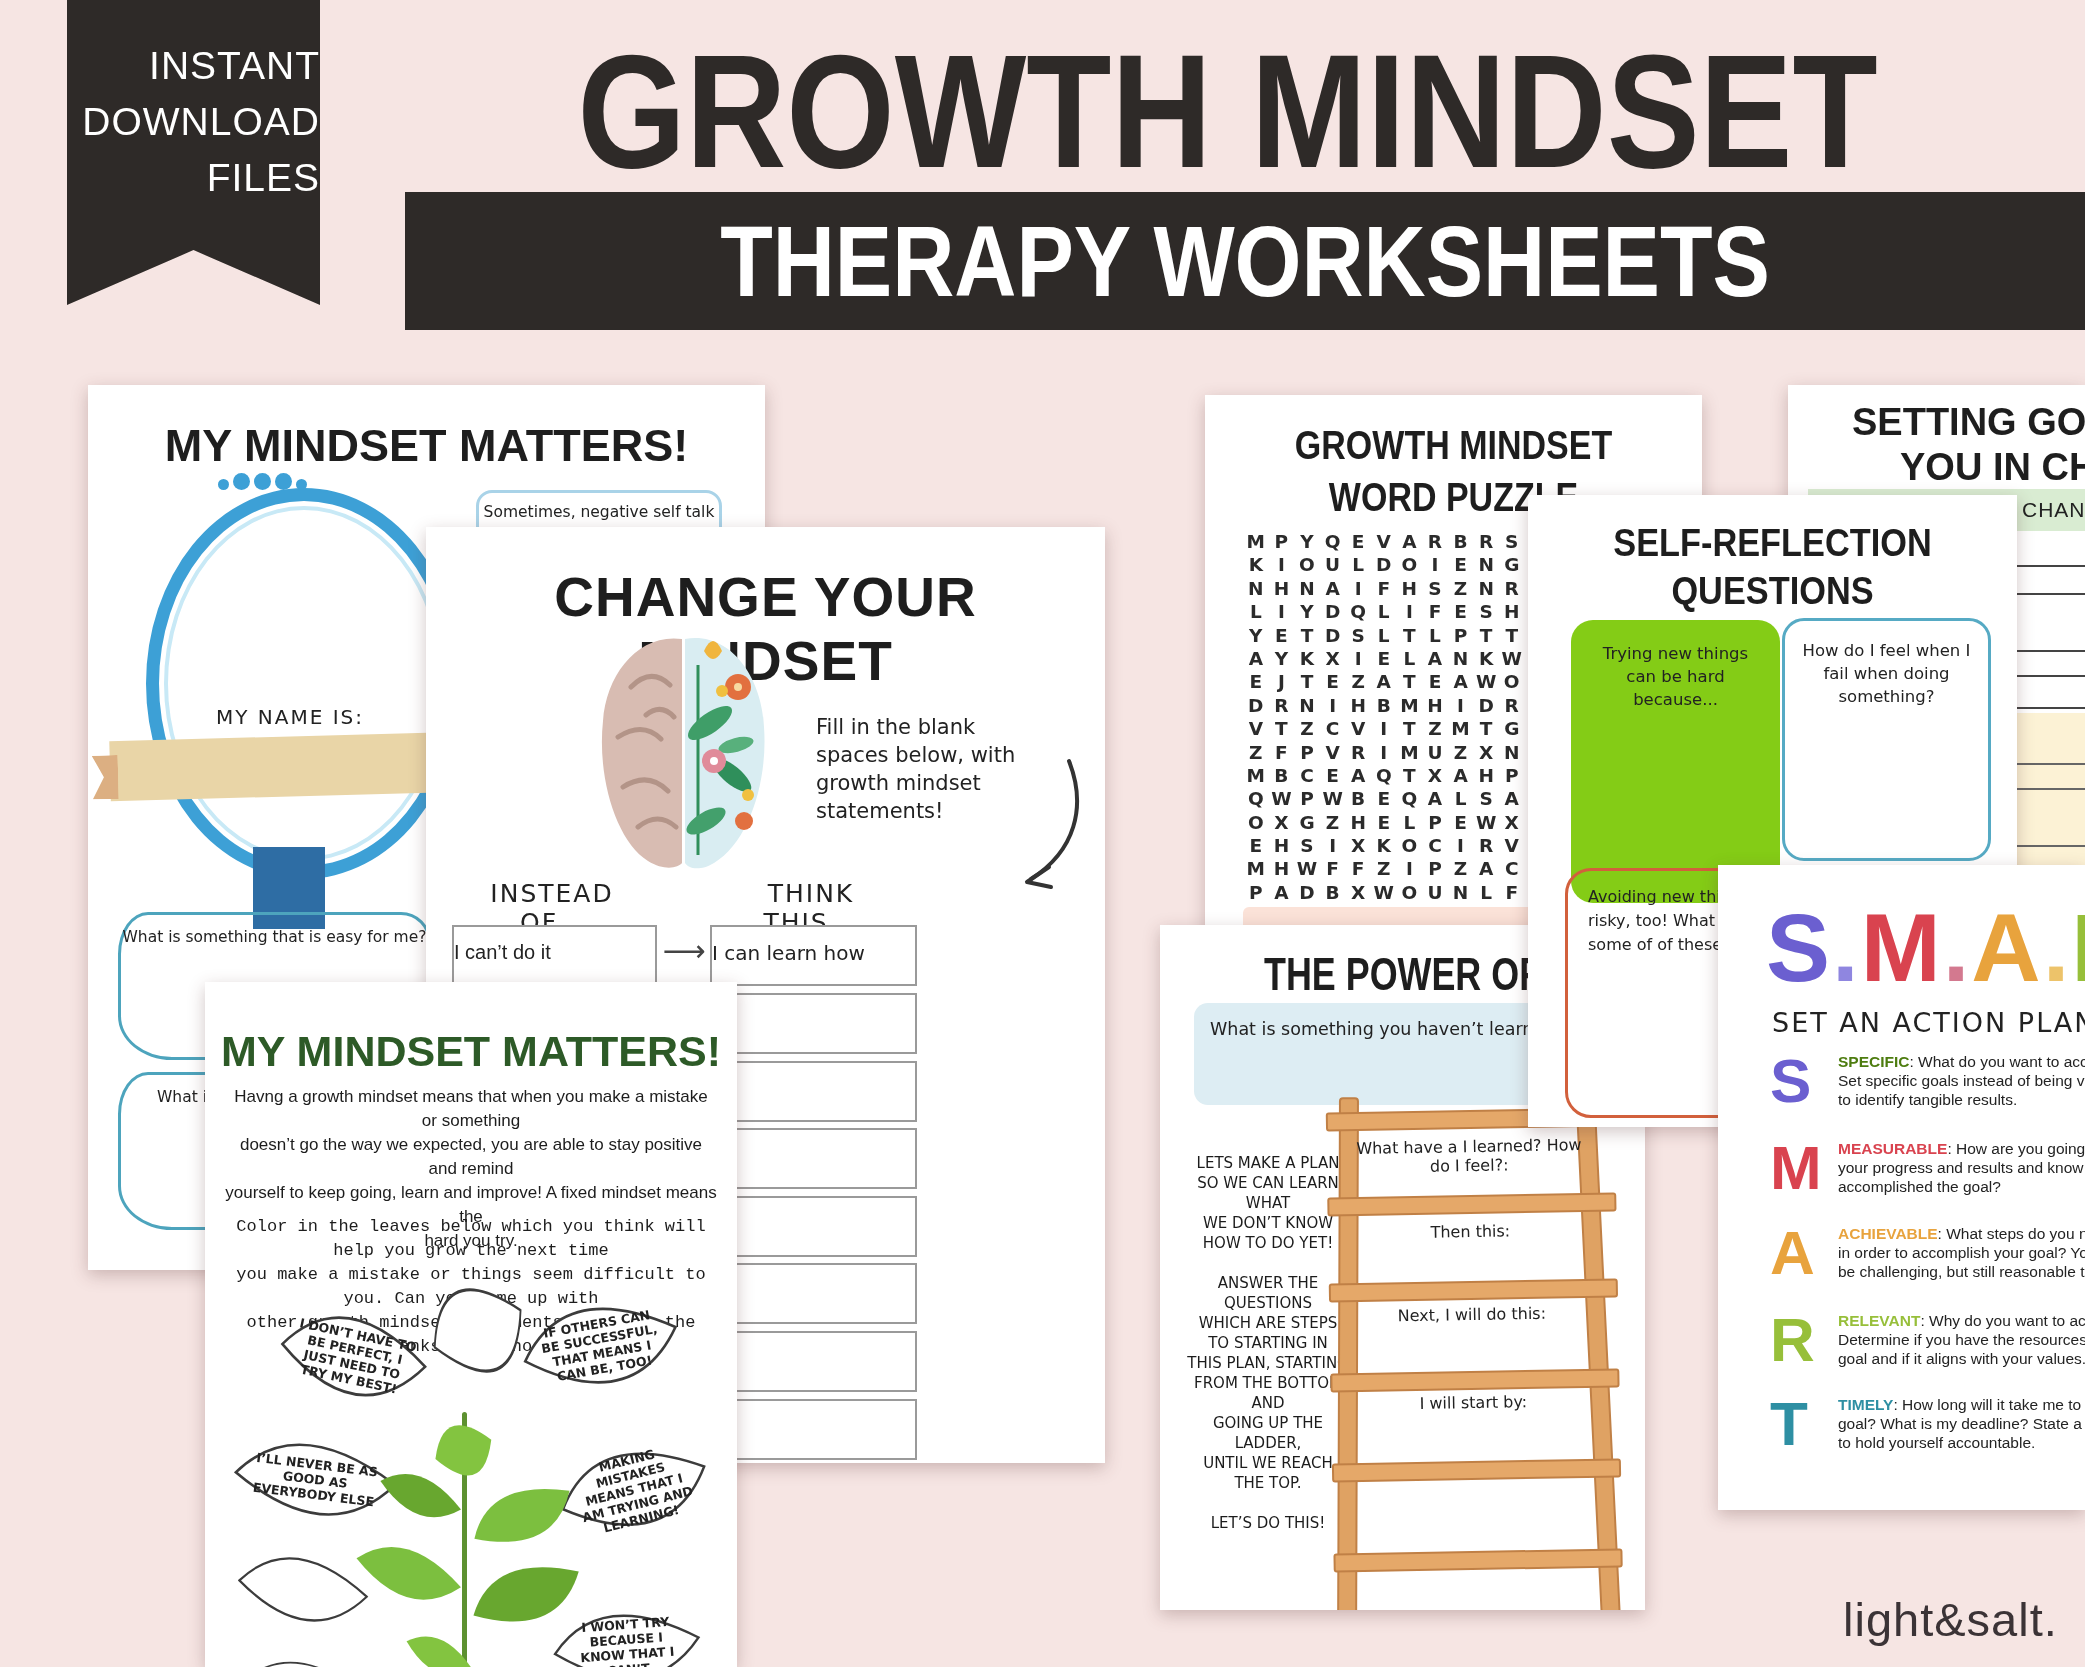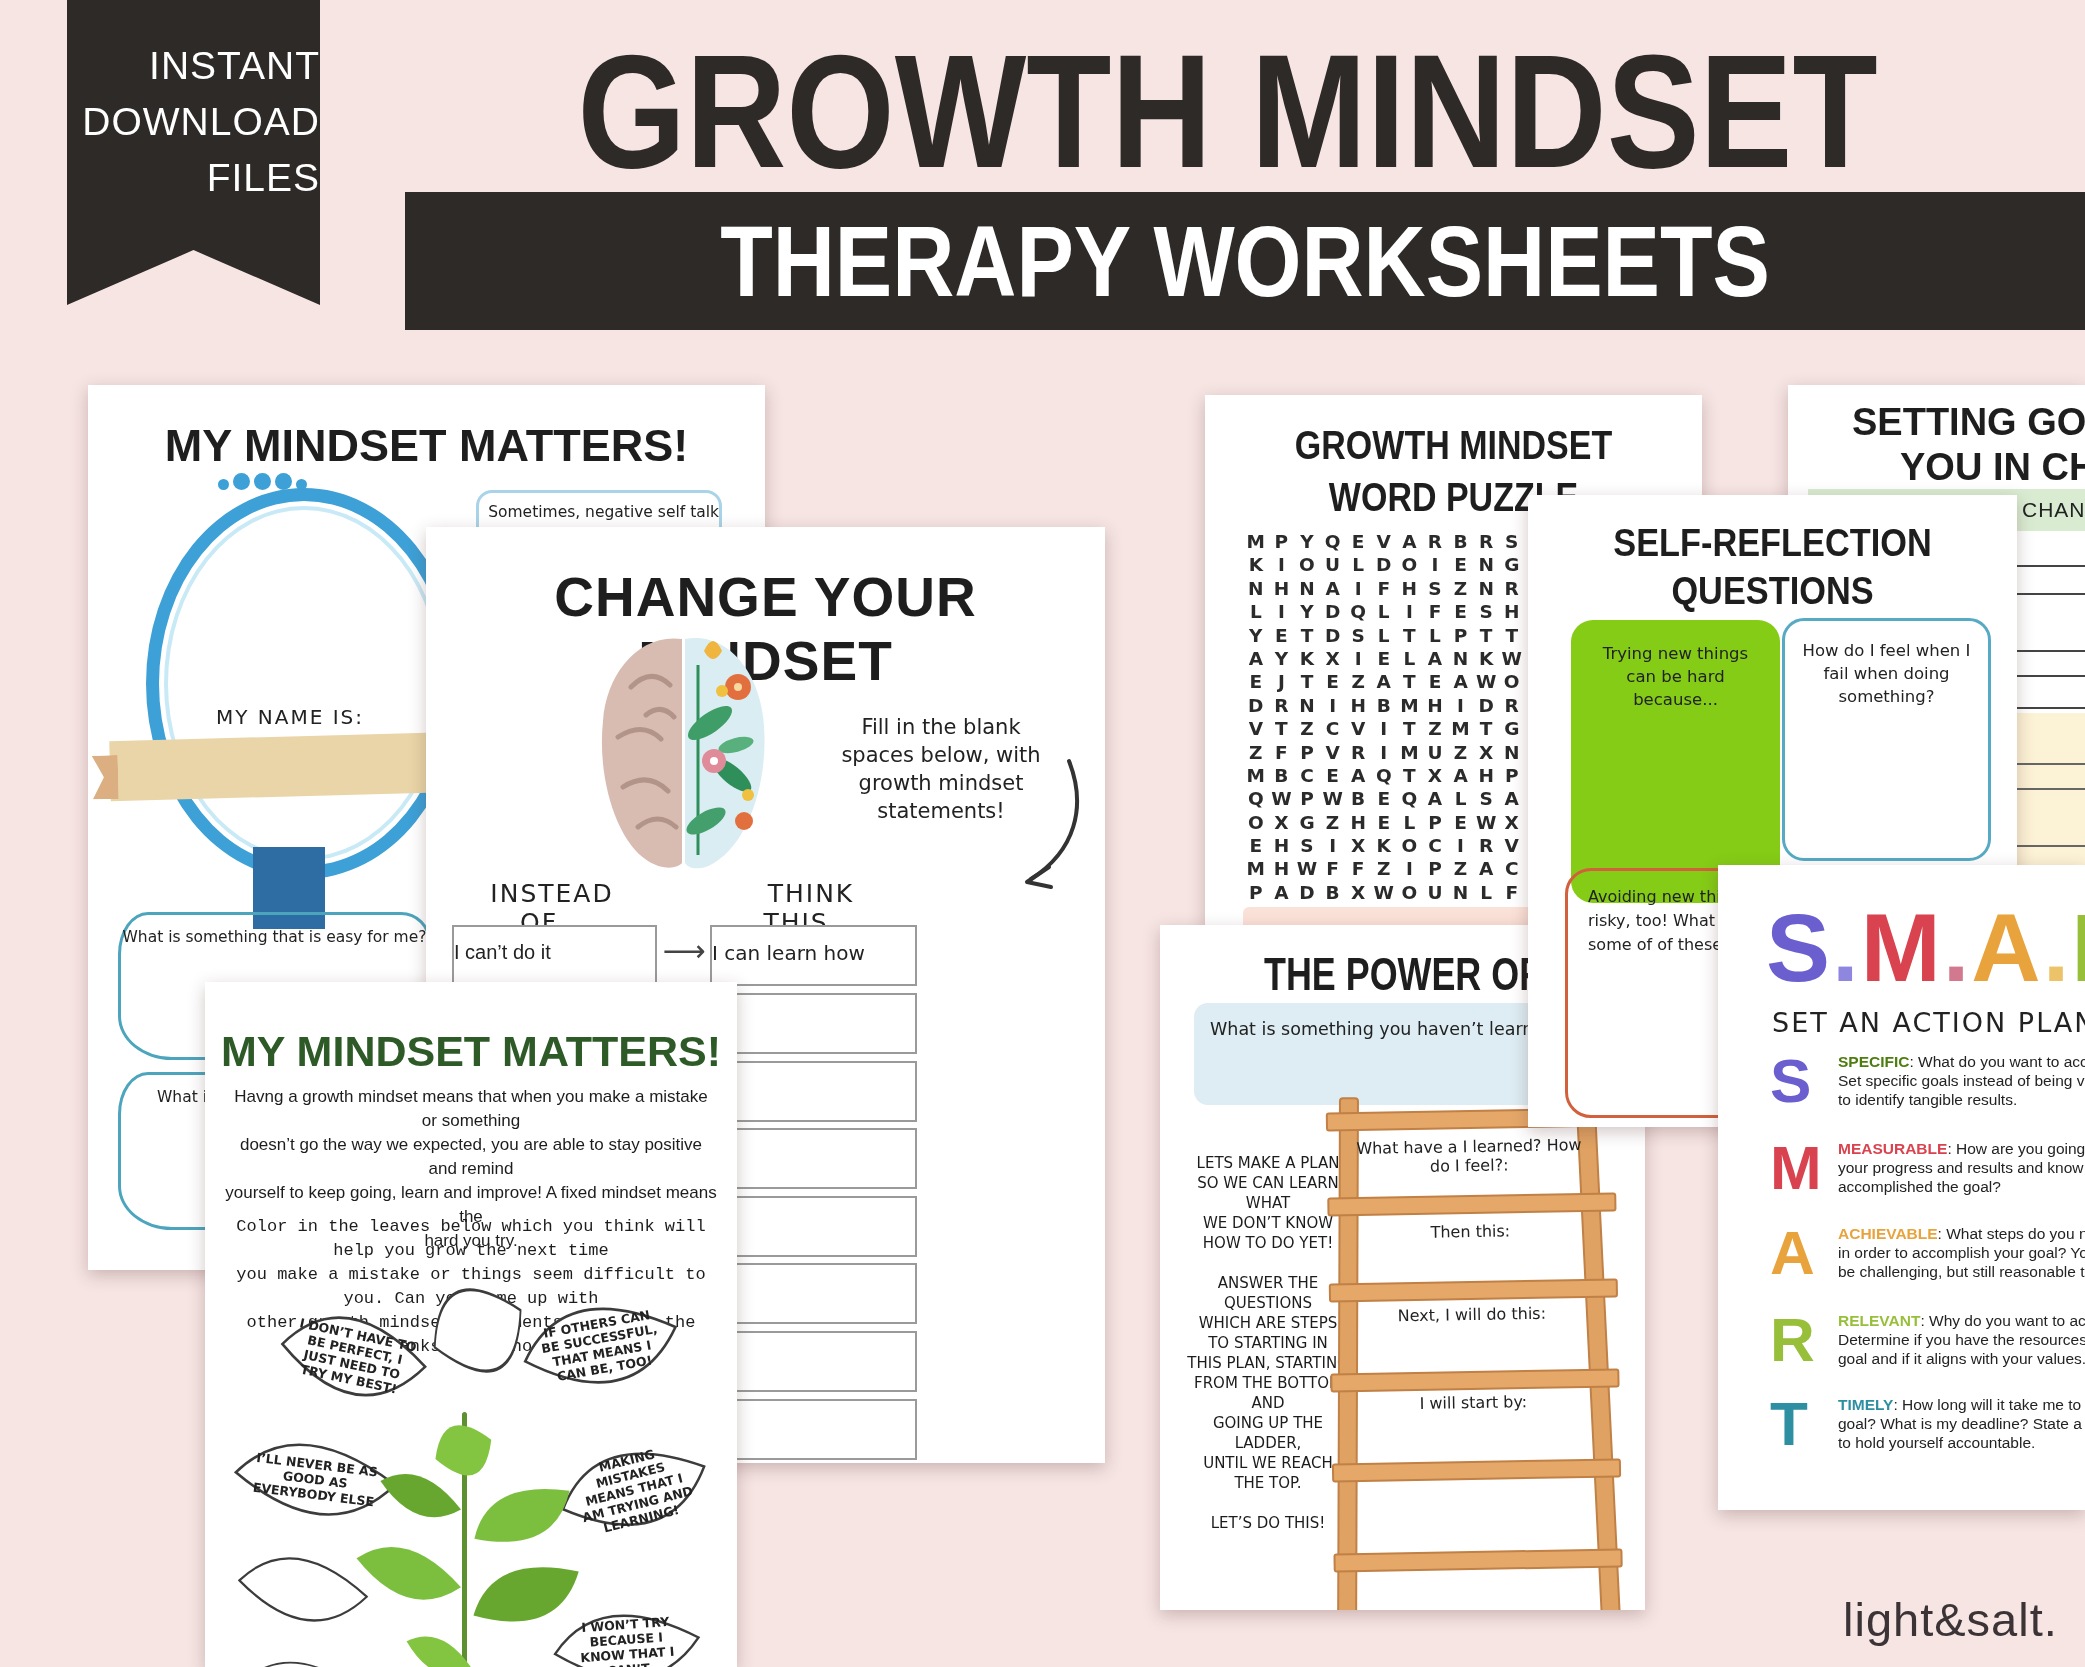--- a/index.html
+++ b/index.html
@@ -20,40 +20,40 @@
           line-height:138px;white-space:nowrap;transform:scaleX(.86);transform-origin:center;}
   .logo{left:1843px;top:1592px;font-size:47px;color:#3b3336;letter-spacing:1px;}
 
   .hand{font-family:"DejaVu Sans",sans-serif;}
   .chunk{font-weight:700;color:#1e1e1e;}
 
   
   #p-mirror{left:88px;top:385px;width:677px;height:885px;z-index:1;}
   #p-mirror .title{position:absolute;top:35px;left:0;width:100%;text-align:center;font-size:45px;}
   .bubble{position:absolute;left:388px;top:105px;width:240px;height:90px;border:3px solid #a9d3e8;border-radius:16px;}
-  .bubble div{margin-top:10px;text-align:right;font-size:15.5px;}
+  .bubble div{margin-top:10px;text-align:center;font-size:15.5px;}
   .mirror{position:absolute;left:58px;top:103px;width:290px;height:365px;border:13px solid #3da0d6;border-radius:50%;}
   .mirror-inner{position:absolute;left:5px;top:5px;right:5px;bottom:5px;border:4px solid #c8e9f6;border-radius:50%;}
   .ornament{position:absolute;left:130px;top:88px;display:flex;gap:4px;align-items:flex-end;z-index:2;}
   .ornament i{display:block;background:#3da0d6;border-radius:50%;}
   .orn-s{width:11px;height:11px;} .orn-b{width:17px;height:17px;}
   .stand{position:absolute;left:165px;top:462px;width:72px;height:82px;background:#2e6da4;}
   .banner{position:absolute;left:22px;top:352px;width:318px;height:60px;background:#e9d5a7;transform:rotate(-1.5deg);z-index:3;}
   .banner::before{content:"";position:absolute;left:-18px;top:14px;width:26px;height:44px;background:#dcaf82;
           clip-path:polygon(0 0,100% 0,100% 100%,0 100%,45% 50%);}
   .name-label{position:absolute;left:128px;top:320px;font-size:20px;letter-spacing:2px;z-index:4;}
   .qbox{position:absolute;left:30px;width:307px;border:3px solid #4da4bd;border-radius:30px 30px 36px 54px / 42px 30px 30px 44px;}
   #qbox1{top:527px;height:142px;} #qbox2{top:687px;height:152px;}
   .qbox div{margin-top:13px;text-align:center;font-size:15.5px;}
   #qbox2 div{text-align:left;margin-left:36px;}
 
   
   #p-change{left:426px;top:527px;width:679px;height:936px;z-index:2;}
   #p-change .title{position:absolute;top:38px;left:0;width:100%;text-align:center;font-size:55px;letter-spacing:1px;}
-  #cm-instr{position:absolute;left:390px;top:186px;width:250px;text-align:center;font-size:21px;line-height:28px;}
+  #cm-instr{position:absolute;left:390px;top:186px;width:250px;font-size:21px;line-height:28px;}
   #cm-arrow-curve{position:absolute;left:585px;top:228px;}
   .cm-colhead{position:absolute;top:352px;font-size:25px;letter-spacing:2px;}
   #cm-h-left{left:46px;width:160px;text-align:center;}
   #cm-h-right{left:305px;width:160px;text-align:center;}
   .cm-row{position:absolute;left:0;width:100%;height:58px;}
   .cm-box{position:absolute;border:2px solid #9a9a9a;height:57px;background:#fff;}
   .cm-left{left:26px;width:201px;} .cm-right{left:284px;width:203px;}
   .cm-arrow{position:absolute;left:233px;width:50px;text-align:center;top:8px;font-size:30px;color:#444;
             font-family:"DejaVu Sans",sans-serif;}
   .cm-box span{display:block;text-align:left;margin-top:14px;font-size:20px;}

